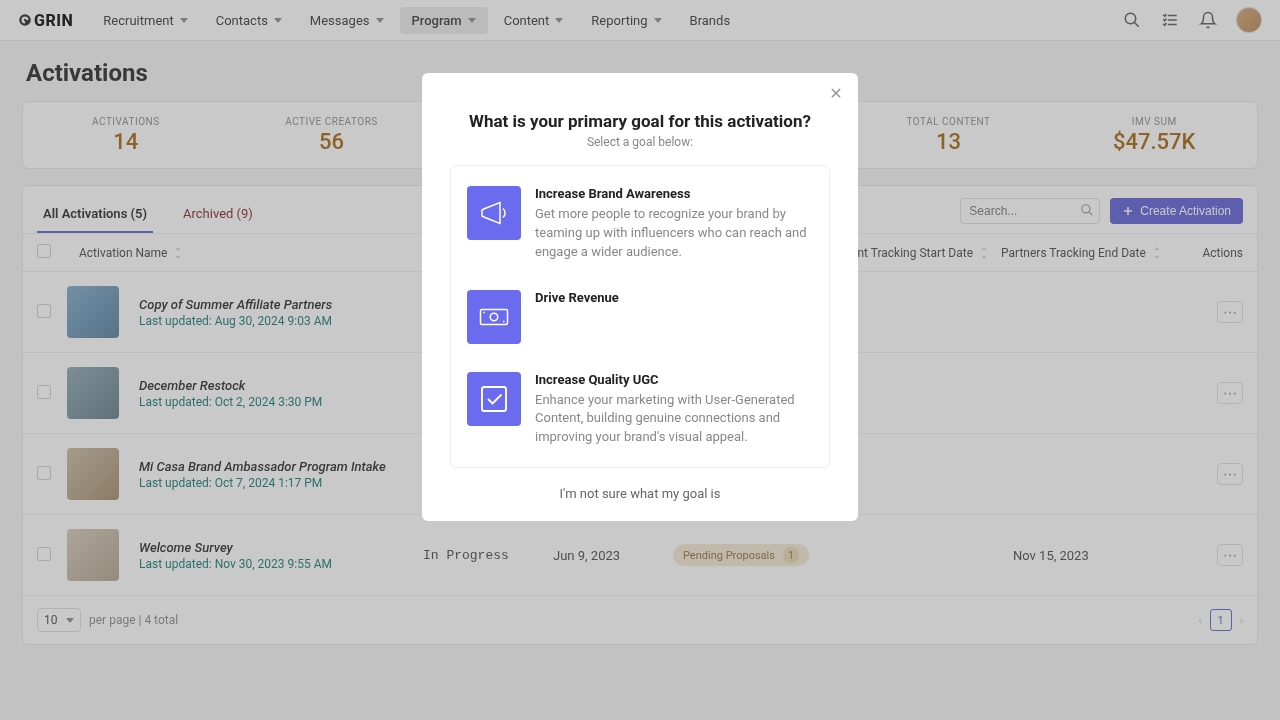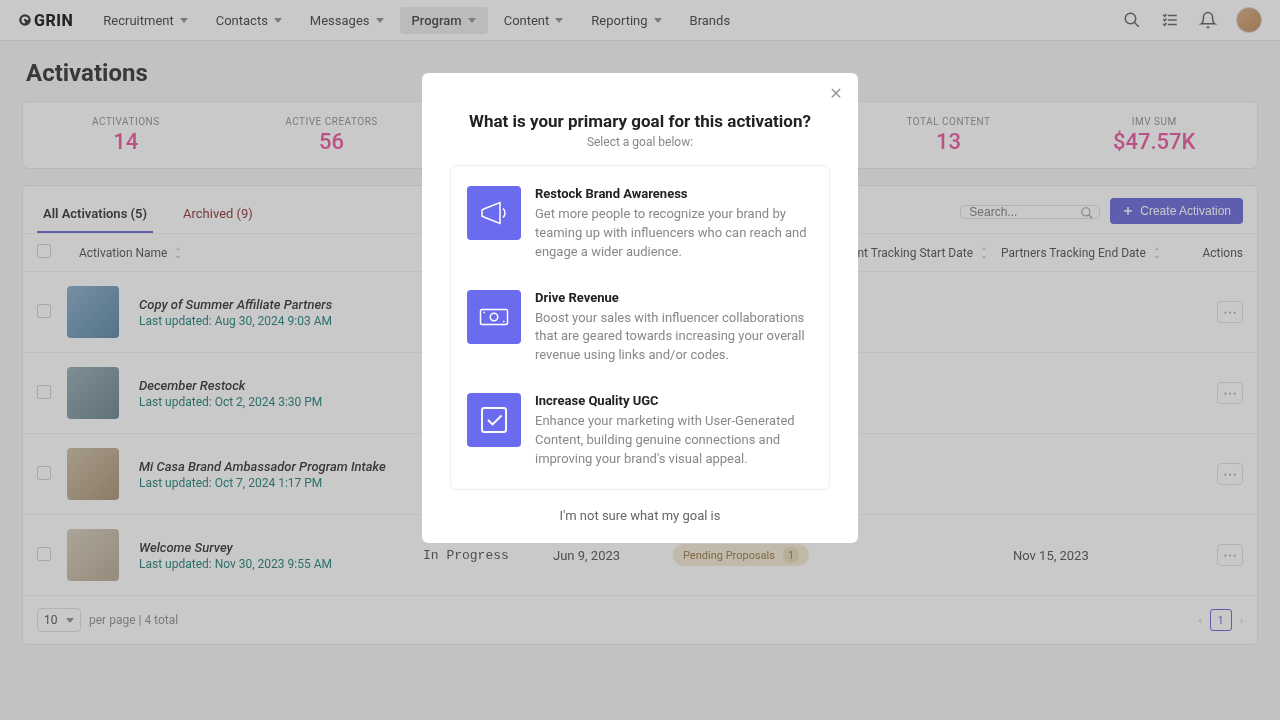--- a/index.html
+++ b/index.html
@@ -77,21 +77,21 @@
     border: 1px solid #e5e5e5;
     border-radius: 6px;
     display: flex;
   }
   .stat {
     flex: 1;
     text-align: center;
     padding: 14px 0;
   }
   .stat-label { font-size: 10px; letter-spacing: 0.5px; color: #888; text-transform: uppercase; }
-  .stat-value { font-size: 22px; font-weight: 500; color: #ec4899; margin-top: 2px; }
+  .stat-value { font-size: 22px; font-weight: 500; color: #a16207; margin-top: 2px; }
   .panel {
     margin: 16px 22px 0;
     background: #fff;
     border: 1px solid #e5e5e5;
     border-radius: 6px;
   }
   .tabs-row {
     display: flex;
     align-items: center;
     padding: 10px 14px 0;
@@ -105,21 +105,21 @@
     cursor: pointer;
     border-bottom: 2px solid transparent;
   }
   .tab.active { font-weight: 600; color: #222; border-bottom-color: #5b5bd6; }
   .tabs-right { margin-left: auto; display: flex; gap: 10px; align-items: center; padding-bottom: 8px;}
   .search-box {
     position: relative;
     width: 140px;
   }
   .search-box input {
-    width: 100%; height: 14px; border: 1px solid #ddd; border-radius: 4px;
+    width: 100%; height: 26px; border: 1px solid #ddd; border-radius: 4px;
     padding: 0 26px 0 8px; font-size: 12px; color: #666;
   }
   .search-box .sicon { position: absolute; right: 6px; top: 5px; width: 14px; height: 14px; }
   .create-btn {
     background: #5b5bd6; color: #fff; border: none; border-radius: 4px;
     padding: 6px 12px; font-size: 12px; display: flex; align-items: center; gap: 6px;
     cursor: pointer;
   }
   .thead {
     display: flex;
@@ -478,36 +478,35 @@
   </div>
   <div class="goal-list">
     <div class="goal">
       <div class="goal-icon">
         <svg width="36" height="36" viewBox="0 0 48 48" fill="none" stroke="#fff" stroke-width="2">
             <path d="M8 20v8l4 2 20 8V10L12 18z"></path>
             <path d="M36 18a8 8 0 010 12"></path>
           </svg>
       </div>
       <div>
-        <div class="goal-title">Restock Brand Awareness</div>
+        <div class="goal-title">Increase Brand Awareness</div>
         <div class="goal-desc">Get more people to recognize your brand by teaming up with influencers who can reach and engage a wider audience.</div>
       </div>
     </div>
     <div class="goal">
       <div class="goal-icon">
         <svg width="36" height="36" viewBox="0 0 48 48" fill="none" stroke="#fff" stroke-width="2">
             <rect x="6" y="14" width="36" height="20" rx="2"></rect>
             <circle cx="24" cy="24" r="5"></circle>
             <line x1="10" y1="18" x2="12" y2="18"></line>
             <line x1="36" y1="30" x2="38" y2="30"></line>
           </svg>
       </div>
       <div>
         <div class="goal-title">Drive Revenue</div>
-        <div class="goal-desc">Boost your sales with influencer collaborations that are geared towards increasing your overall revenue using links and/or codes.</div>
       </div>
     </div>
     <div class="goal">
       <div class="goal-icon">
         <svg width="36" height="36" viewBox="0 0 48 48" fill="none" stroke="#fff" stroke-width="2.5">
             <rect x="8" y="8" width="32" height="32" rx="3"></rect>
             <polyline points="16,24 22,30 34,18"></polyline>
           </svg>
       </div>
       <div>

